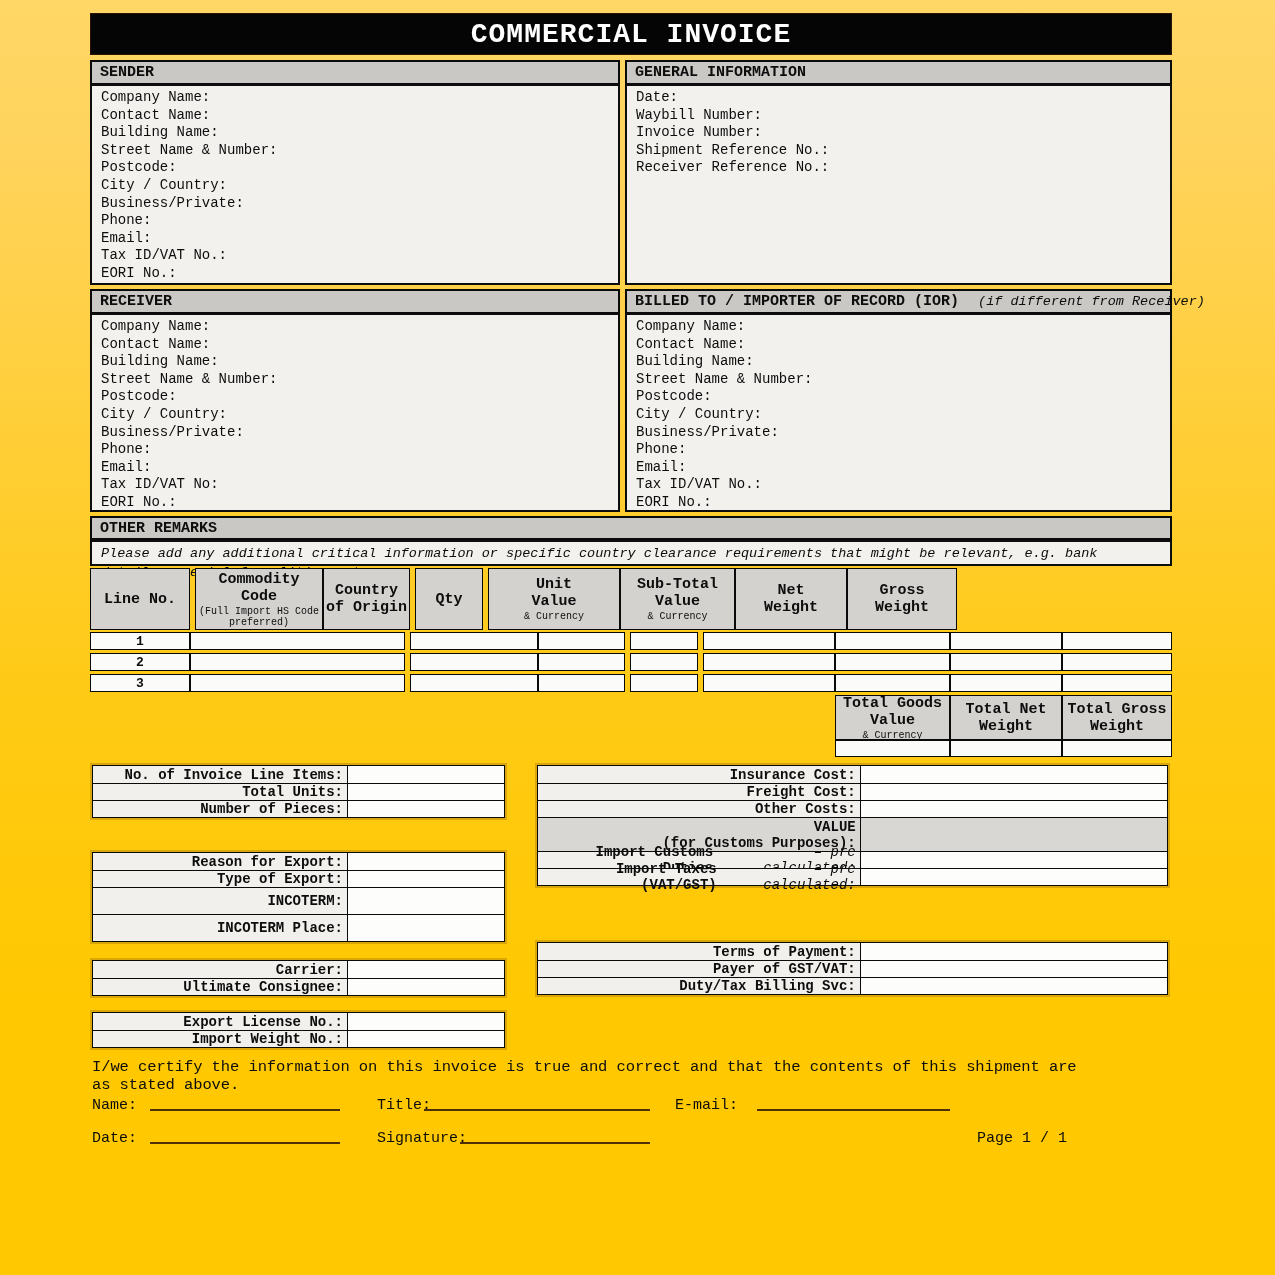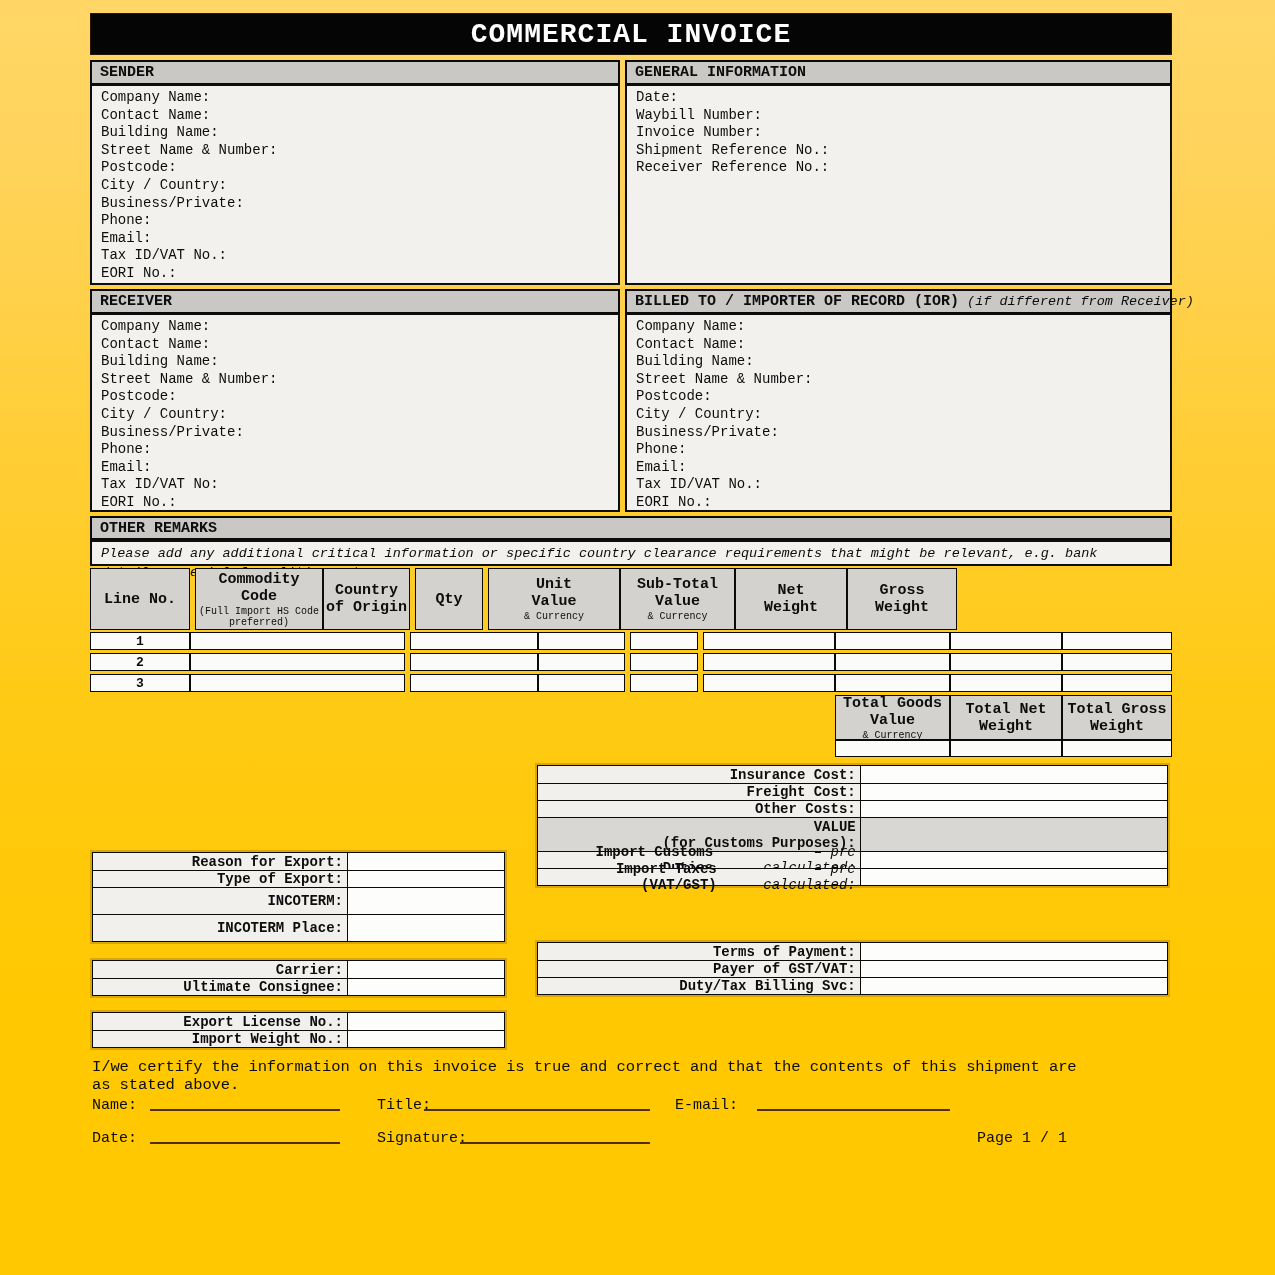--- a/index.html
+++ b/index.html
@@ -11,21 +11,21 @@
   .abs{position:absolute;box-sizing:border-box;}
   .title-bar{
     left:90px;top:13px;width:1082px;height:42px;background:#050505;color:#ffffff;
     display:flex;align-items:center;justify-content:center;
     font-size:28px;font-weight:bold;letter-spacing:1px;border:1px solid #2a1505;
   }
   .sec-head{
     background:#c9c8c5;border:2px solid #0a0a0a;font-weight:bold;font-size:15px;
     display:flex;align-items:center;padding:0 8px;white-space:nowrap;
   }
-  .sec-head .note{font-weight:normal;font-style:italic;font-size:13.5px;margin-left:8px;}
+  .sec-head .note{font-weight:normal;font-style:italic;font-size:13.5px;margin-left:19px;}
   .content-box{
     background:#f2f1ee;border:2px solid #0d0d0d;padding:3px 9px;
     font-size:14px;
   }
   .fline{line-height:17.6px;white-space:nowrap;}
   .remarks-box{
     background:#f2f1ee;border:2px solid #0d0d0d;padding:2px 9px;
     font-size:13.5px;font-style:italic;line-height:19px;
   }
   
@@ -220,20 +220,34 @@
       <span class="th-label">Total Gross
 Weight</span>
     </div>
   </div>
   <div class="abs trow" style="left:835px;top:740px;width:337px;height:17px;">
     <div class="td c7"></div>
     <div class="td c8"></div>
     <div class="td c9"></div>
   </div>
 
+  <div class="abs grp" style="left:92px;top:765px;width:413px;">
+    <div class="grp-row h17">
+      <div class="grp-label lw">No. of Invoice Line Items:</div>
+      <div class="grp-value lv"></div>
+    </div>
+    <div class="grp-row h17">
+      <div class="grp-label lw">Total Units:</div>
+      <div class="grp-value lv"></div>
+    </div>
+    <div class="grp-row h17">
+      <div class="grp-label lw">Number of Pieces:</div>
+      <div class="grp-value lv"></div>
+    </div>
+  </div>
 
   <div class="abs grp" style="left:92px;top:852px;width:413px;">
     <div class="grp-row h17">
       <div class="grp-label lw">Reason for Export:</div>
       <div class="grp-value lv"></div>
     </div>
     <div class="grp-row h17">
       <div class="grp-label lw">Type of Export:</div>
       <div class="grp-value lv"></div>
     </div>

